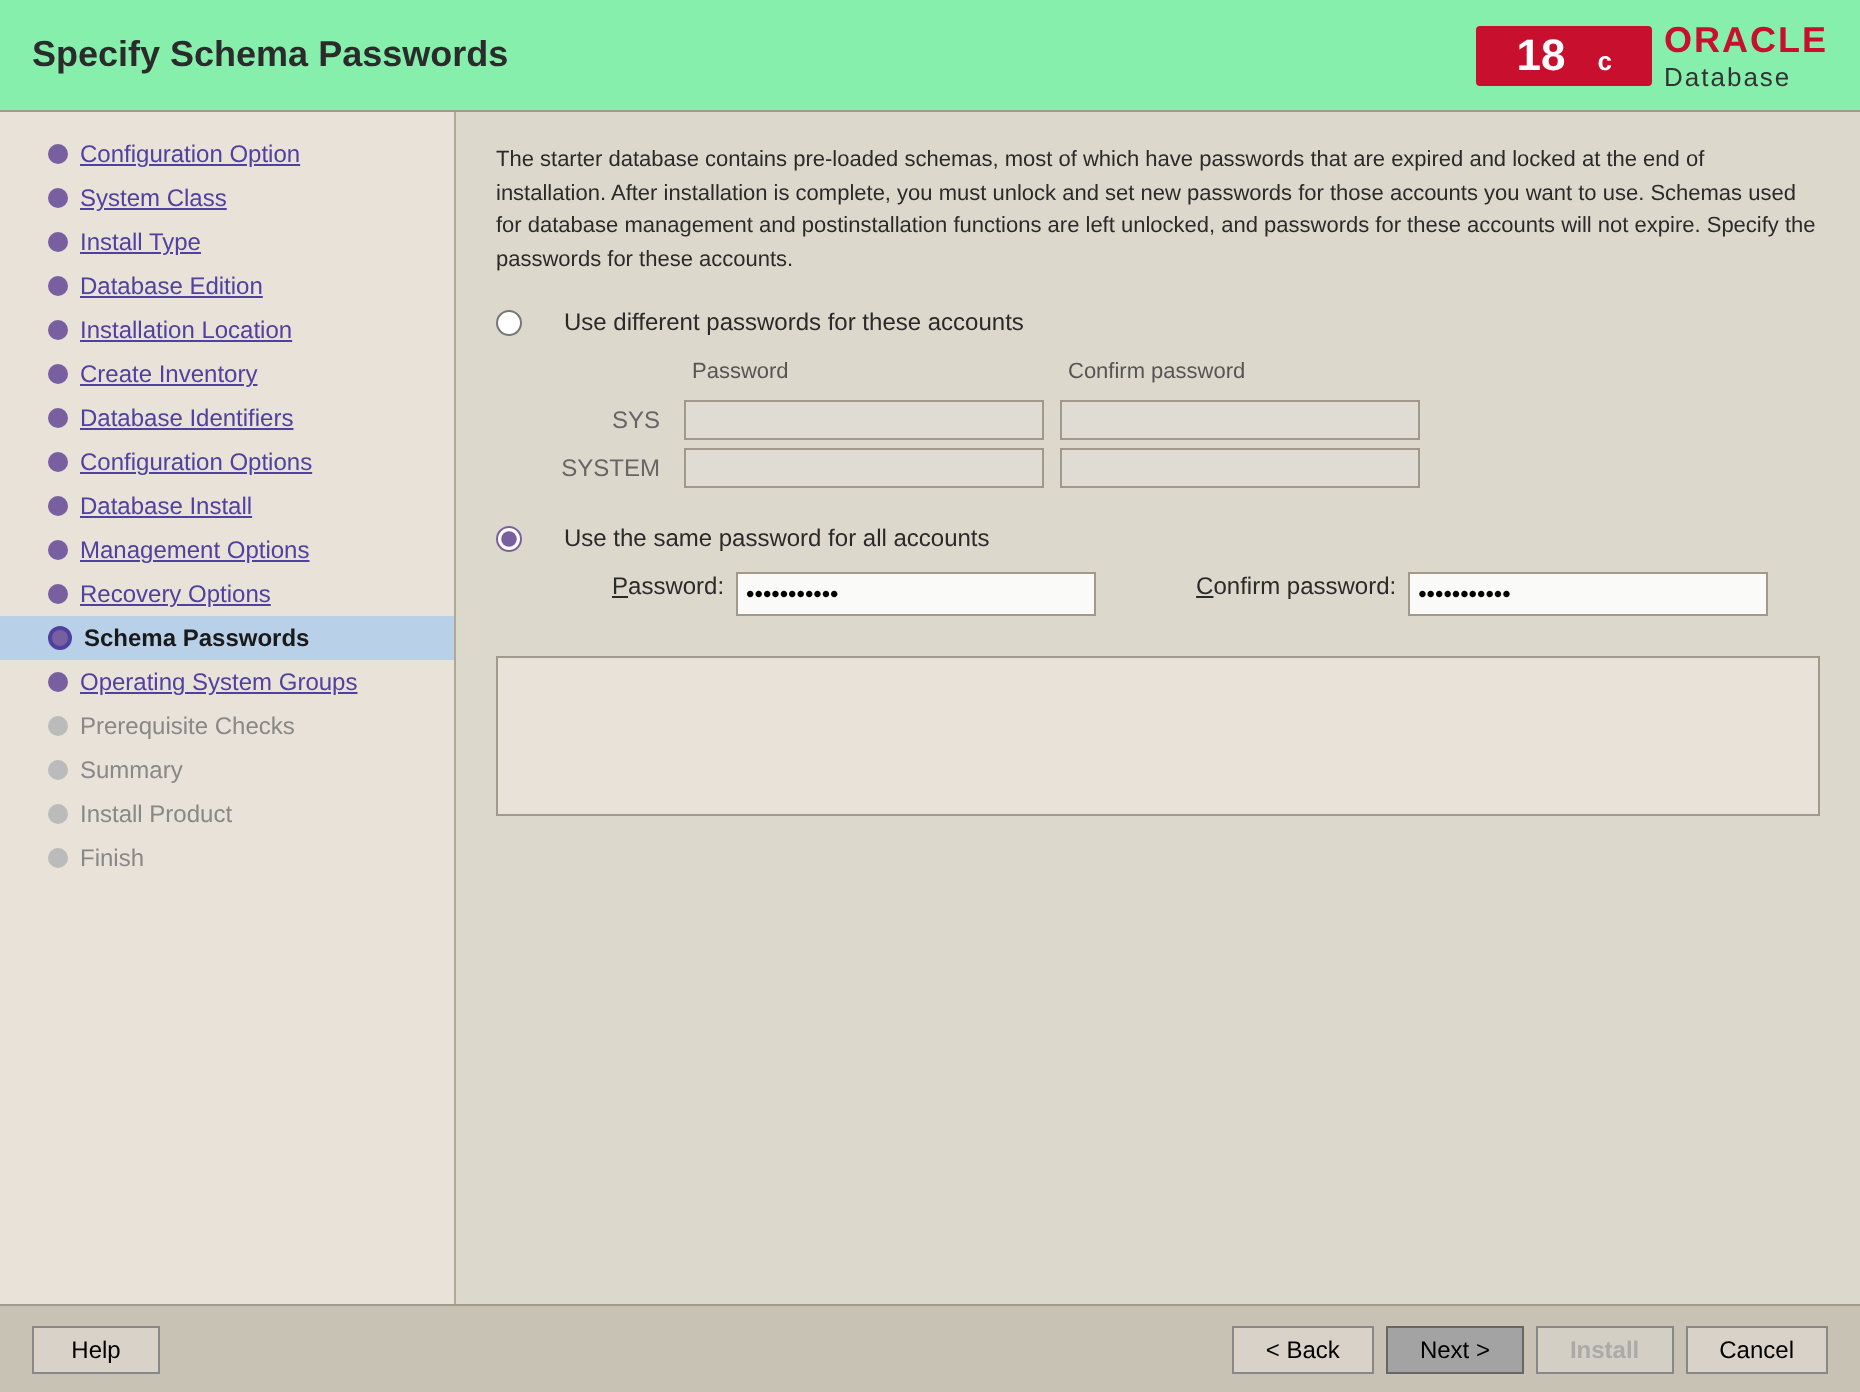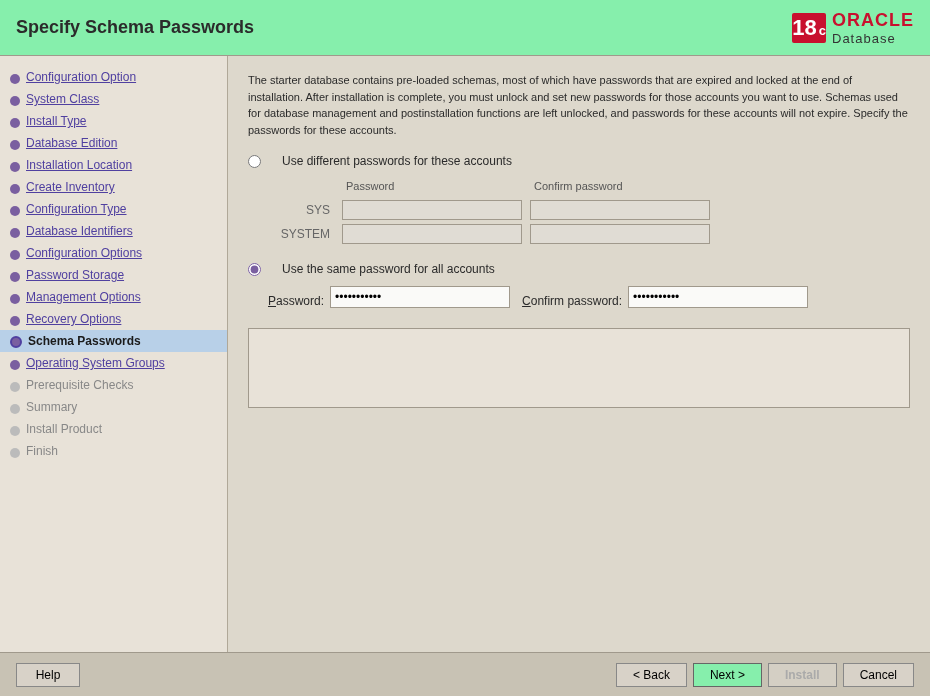--- a/index.html
+++ b/index.html
@@ -32,25 +32,25 @@
     .oracle-logo {
       display: flex;
       align-items: center;
       gap: 6px;
     }
     .oracle-logo-badge {
       background: #c8102e;
       color: white;
       font-size: 22px;
       font-weight: bold;
-      padding: 2px 0;
+      padding: 2px 20px;
       border-radius: 2px;
       display: flex;
       align-items: baseline;
-      gap: 2px;
+      gap: 16px;
     }
     .oracle-logo-badge .superscript {
       font-size: 13px;
       vertical-align: super;
     }
     .oracle-logo-text {
       display: flex;
       flex-direction: column;
       align-items: flex-start;
     }
@@ -77,22 +77,22 @@
     .sidebar {
       width: 228px;
       background: #e8e2d8;
       border-right: 1px solid #b0a898;
       padding: 10px 0;
       overflow-y: auto;
       flex-shrink: 0;
     }
     .sidebar-item {
       display: flex;
-      align-items: flex-end;
-      padding: 4px 8px 4px 10px;
+      align-items: center;
+      padding: 4px 8px 4px 24px;
       cursor: pointer;
       gap: 6px;
       min-height: 22px;
     }
     .sidebar-item.active {
       background: #b8d0e8;
     }
     .sidebar-item-label {
       color: #5040a0;
       text-decoration: underline;
@@ -206,22 +206,23 @@
     .same-password-fields {
       display: flex;
       align-items: center;
       gap: 12px;
       margin-left: 20px;
       margin-top: 10px;
       flex-wrap: wrap;
     }
     .field-group {
       display: flex;
-      align-items: flex-end;
+      align-items: flex-start;
       gap: 6px;
+      margin-left: 38px;
     }
     .field-label {
       font-size: 12px;
       color: #2a2a2a;
     }
     .field-label span {
       text-decoration: underline;
     }
     .password-input {
       width: 180px;
@@ -262,21 +263,21 @@
     .btn {
       padding: 4px 16px;
       font-size: 12px;
       border: 1px solid #888;
       background: #d8d2c8;
       cursor: pointer;
       min-width: 64px;
       text-align: center;
     }
     .btn.primary {
-      background: #86efac;
+      background: #a3a3a3;
       border-color: #666;
     }
     .btn:disabled {
       color: #aaa;
       background: #d4cfc4;
       cursor: default;
       font-weight: bold;
     }
   </style>
 </head>
@@ -318,33 +319,29 @@
     <div class="sidebar-item">
       <div class="dot"></div>
       <span class="sidebar-item-label">Installation Location</span>
     </div>
     <div class="sidebar-item">
       <div class="dot"></div>
       <span class="sidebar-item-label">Create Inventory</span>
     </div>
     <div class="sidebar-item">
       <div class="dot"></div>
-      <span class="sidebar-item-label">Configuration Type</span>
-    </div>
-    <div class="sidebar-item">
-      <div class="dot"></div>
       <span class="sidebar-item-label">Database Identifiers</span>
     </div>
     <div class="sidebar-item">
       <div class="dot"></div>
       <span class="sidebar-item-label">Configuration Options</span>
     </div>
     <div class="sidebar-item">
       <div class="dot"></div>
-      <span class="sidebar-item-label">Password Storage</span>
+      <span class="sidebar-item-label">Database Install</span>
     </div>
     <div class="sidebar-item">
       <div class="dot"></div>
       <span class="sidebar-item-label">Management Options</span>
     </div>
     <div class="sidebar-item">
       <div class="dot"></div>
       <span class="sidebar-item-label">Recovery Options</span>
     </div>
     <div class="sidebar-item active">

